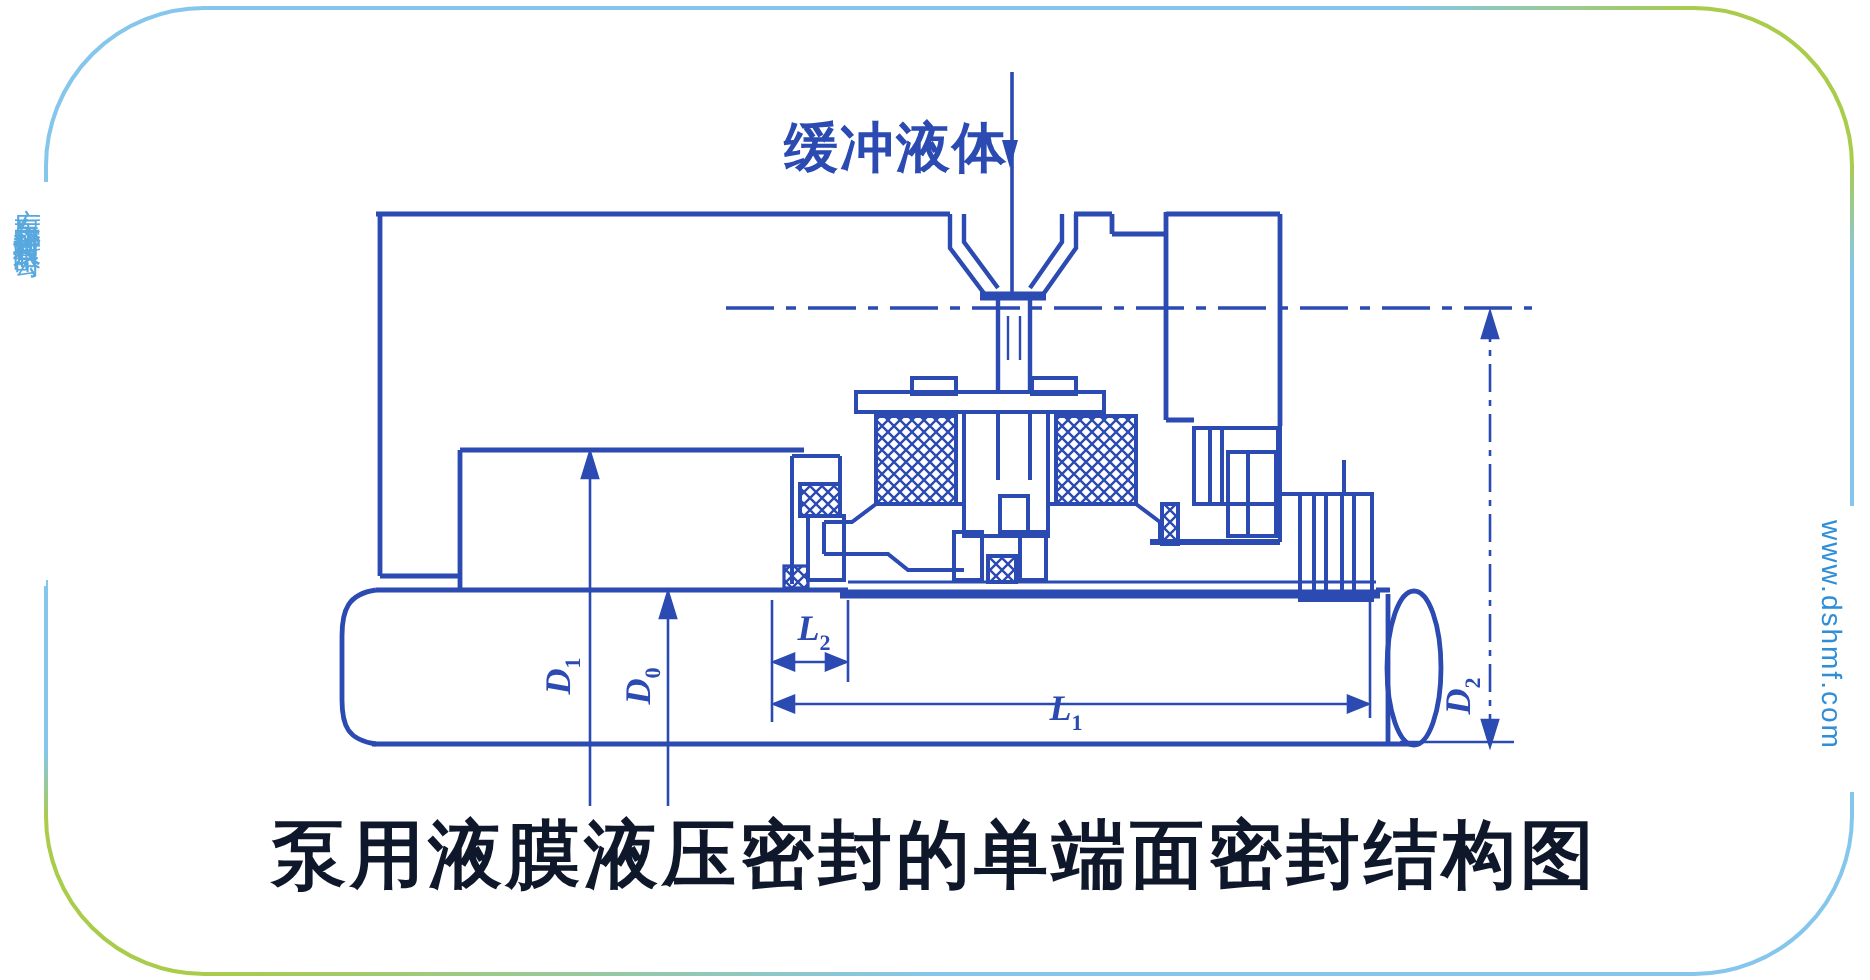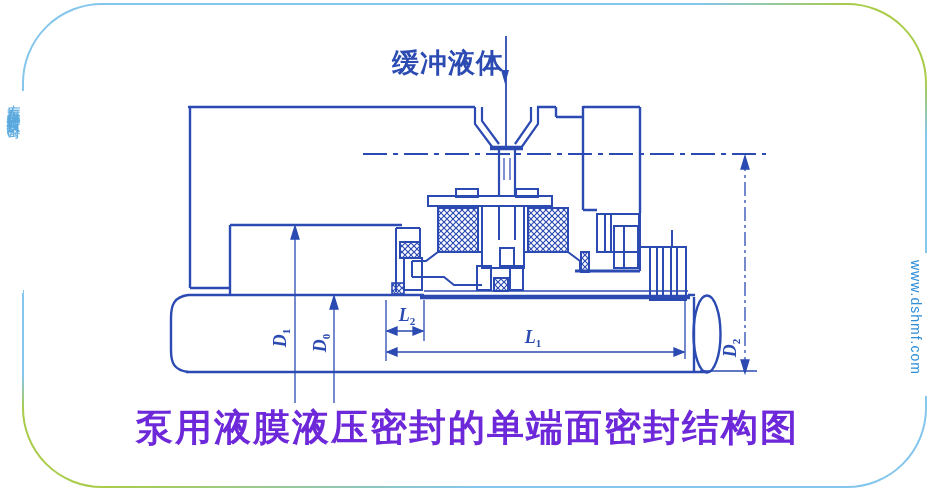--- a/index.html
+++ b/index.html
@@ -3,24 +3,24 @@
 <meta charset="utf-8">
 <style>
   html,body{margin:0;padding:0;background:#fff;}
   .canvas{position:relative;width:935px;height:490px;background:#ffffff;overflow:hidden;
           font-family:"Liberation Sans",sans-serif;}
   svg{position:absolute;left:0;top:0;}
   .vtext{position:absolute;writing-mode:vertical-rl;background:#fff;z-index:3;}
   .company{left:5px;top:93px;height:200px;font-size:14px;letter-spacing:2px;
            color:#58a8de;text-orientation:upright;line-height:18px;}
   .url{left:908px;top:260px;height:132px;font-size:14px;letter-spacing:1px;color:#2f8ed8;}
-  .inlet-label{position:absolute;left:392px;top:45px;font-size:27px;font-weight:bold;
+  .inlet-label{position:absolute;left:392px;top:56px;font-size:27px;font-weight:bold;
                color:#2b4ab2;letter-spacing:1px;z-index:2;}
   .caption{position:absolute;left:0;right:0;top:403px;text-align:center;font-size:37px;
-           font-weight:bold;color:#6d28d9;letter-spacing:2px;z-index:2;}
+           font-weight:bold;color:#0f172a;letter-spacing:2px;z-index:2;}
   .dim{position:absolute;font-family:"Liberation Serif",serif;font-style:italic;
        font-weight:bold;font-size:18px;color:#2b4ab2;z-index:2;white-space:nowrap;}
   .dim sub{font-size:11px;font-style:normal;}
   .rot{transform:translate(-50%,-50%) rotate(-90deg);}
   .hor{transform:translate(-50%,-50%);}
 </style>
 </head>
 <body>
 
 <div class="canvas">
@@ -165,18 +165,18 @@
   </svg>
 
   <div class="vtext company">广东东晟密封科技有限公司</div>
   <div class="vtext url">www.dshmf.com</div>
 
   <div class="inlet-label">缓冲液体</div>
 
   <div class="dim rot" style="left:281px;top:338px;"><span>D</span><sub>1</sub></div>
   <div class="dim rot" style="left:321px;top:343px;"><span>D</span><sub>0</sub></div>
   <div class="dim hor" style="left:407px;top:316px;text-align:right;"><span>L</span><sub>2</sub></div>
-  <div class="dim hor" style="left:533px;top:338px;text-align:right;"><span>L</span><sub>1</sub></div>
+  <div class="dim hor" style="left:533px;top:356px;text-align:right;"><span>L</span><sub>1</sub></div>
   <div class="dim rot" style="left:731px;top:348px;"><span>D</span><sub>2</sub></div>
 
   <div class="caption">泵用液膜液压密封的单端面密封结构图</div>
 
 </div>
 
 </body></html>

